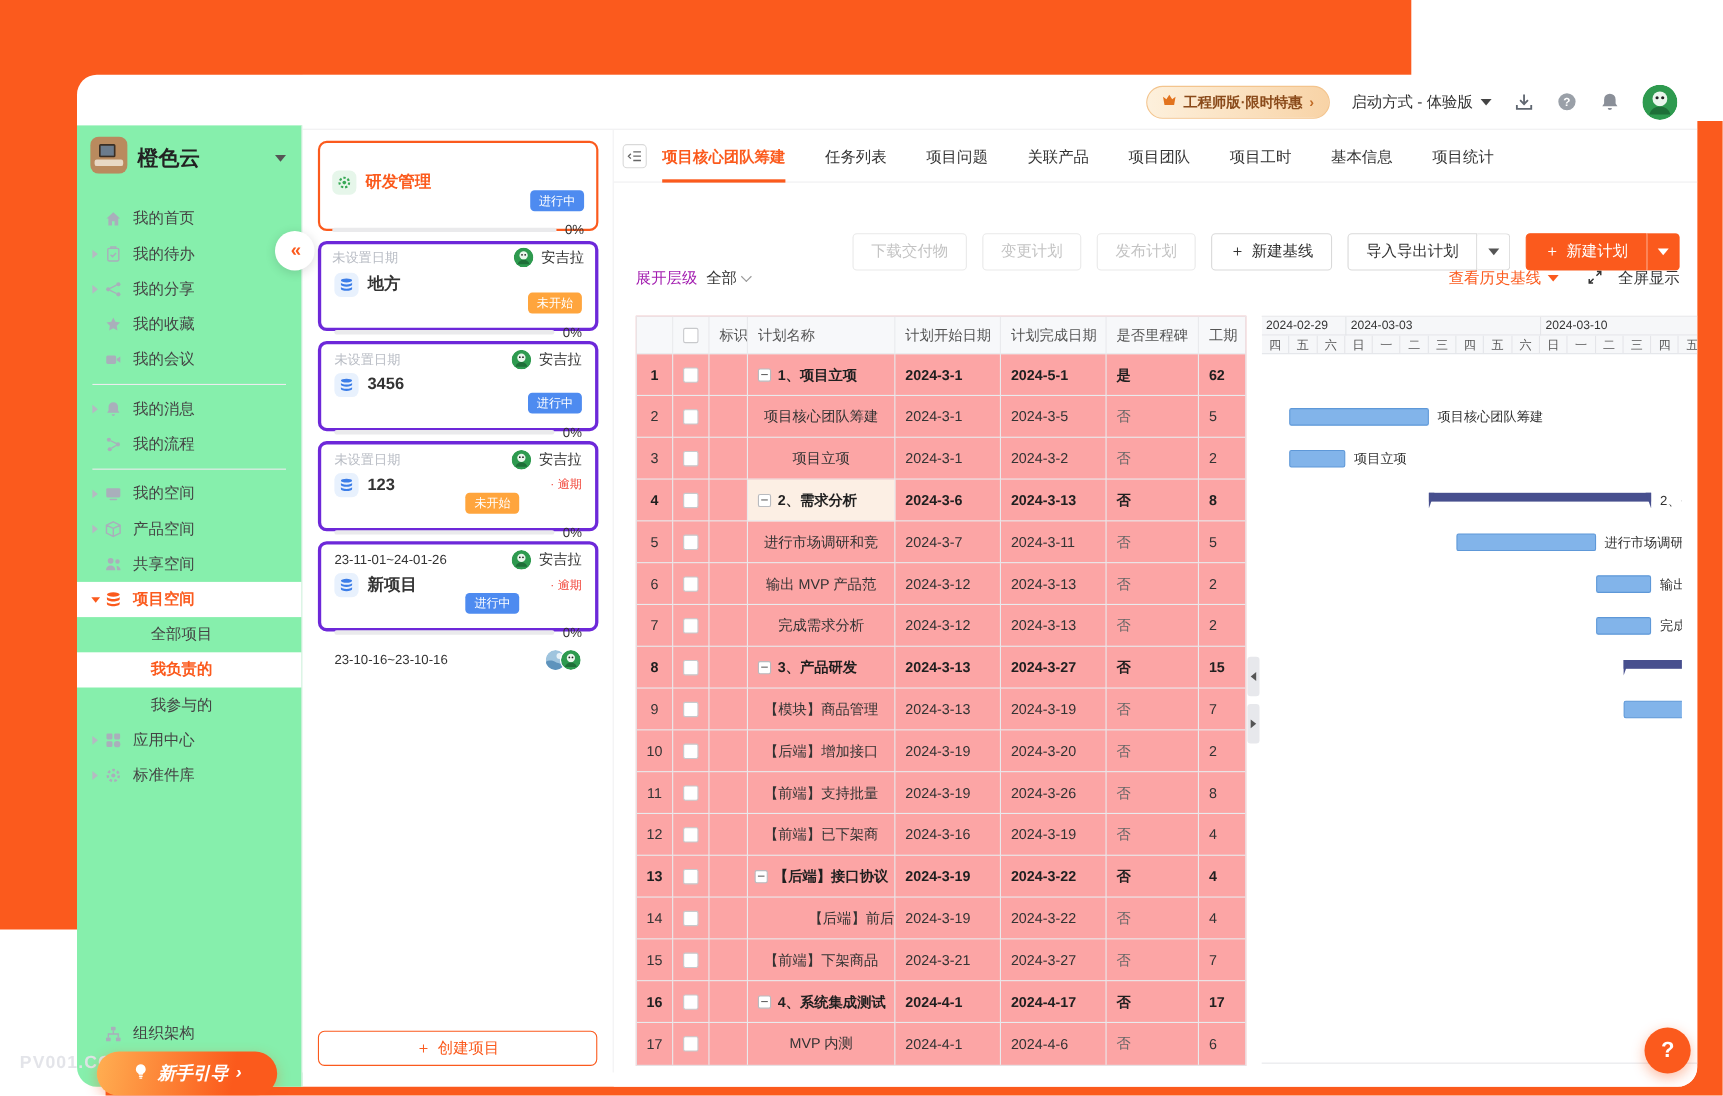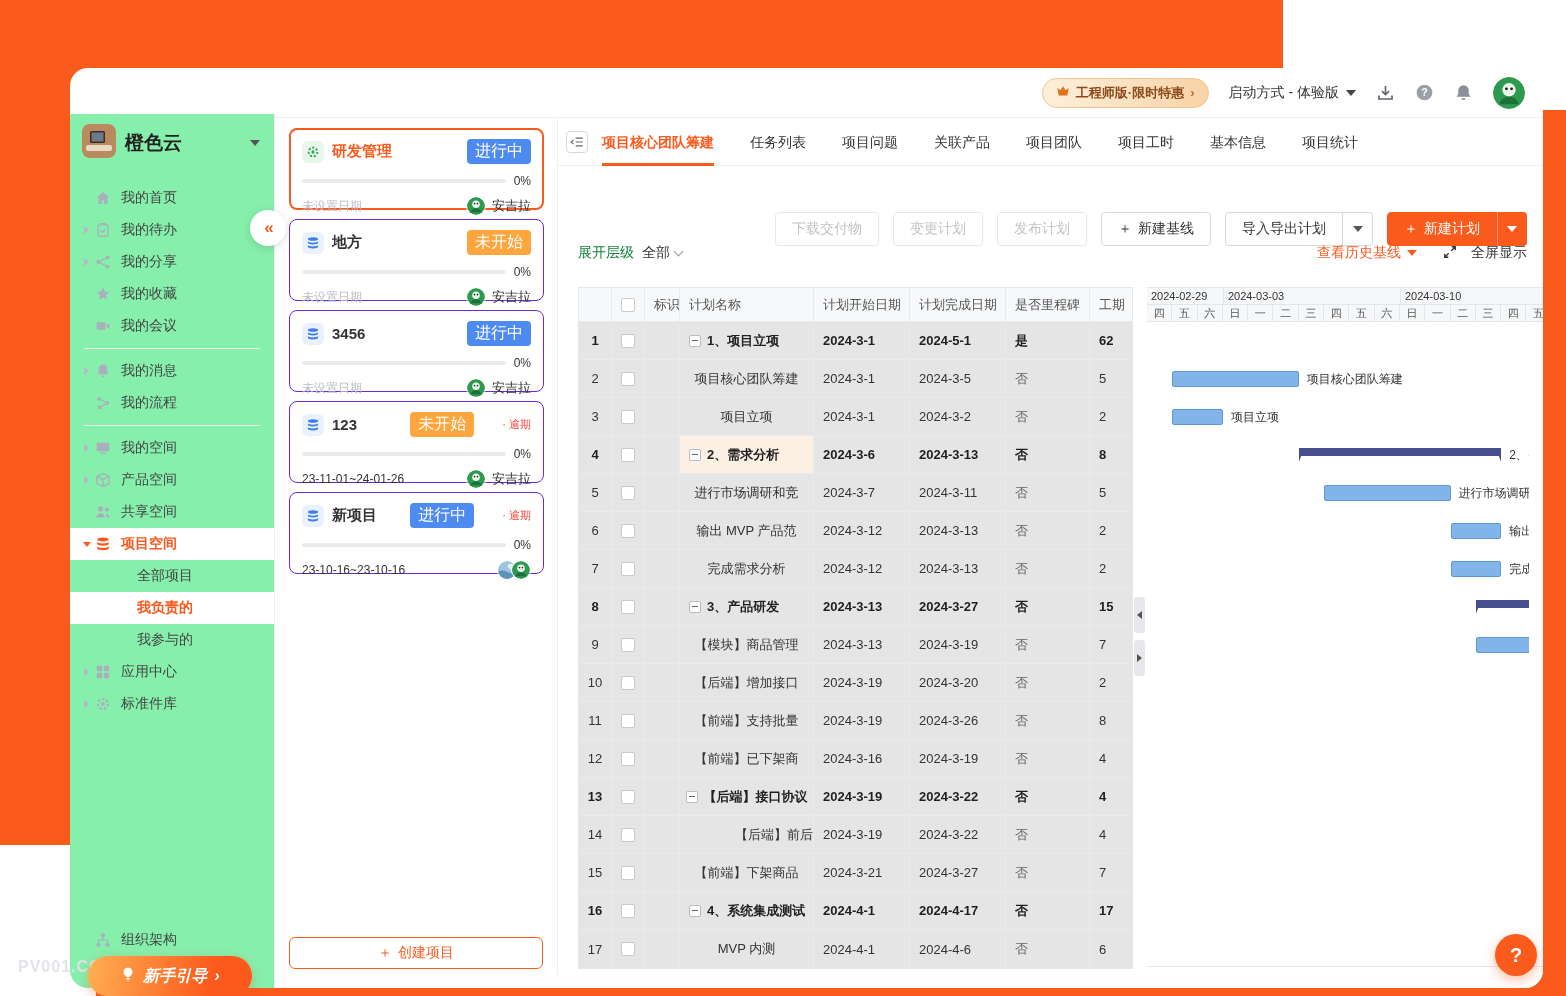--- a/index.html
+++ b/index.html
@@ -65,29 +65,29 @@
   .promo .arrow { color:#C06A25; font-weight:bold; }
   .launch { font-size:14px; color:#333; display:flex; align-items:center; gap:7px; cursor:pointer; }
   .caret-dn { width:0; height:0; border-left:5px solid transparent; border-right:5px solid transparent;
               border-top:6px solid #444; }
   .hicon { display:flex; cursor:pointer; }
   .avatar-lg { width:32px; height:32px; border-radius:50%; overflow:hidden; cursor:pointer; flex-shrink:0; }
 
   
   .panel { position:absolute; left:205px; top:50px; width:283px; bottom:13px; background:#fff;
            border-right:1px solid #EFEFF1; padding:10px 14px 0; }
-  .pcard { width:255px; height:82px; border:1px solid #6d28d9; border-radius:8px;
+  .pcard { width:255px; height:82px; border:3px solid #6d28d9; border-radius:8px;
            padding:10px 12px; margin-bottom:9px; background:#fff; cursor:pointer; }
   .pcard.selected { border:2px solid var(--brand); padding:9px 11px; }
   .pcard-top { display:flex; align-items:center; gap:8px; }
   .picon { width:22px; height:22px; border-radius:6px; display:flex; align-items:center;
            justify-content:center; flex-shrink:0; }
   .pname { font-size:15px; font-weight:bold; color:#333; flex:1; overflow:hidden; white-space:nowrap; }
   .pcard.selected .pname { color:var(--brand); }
-  .badge { font-size:16px; color:#fff; padding:2px 8px; border-radius:4px; flex-shrink:0; }
+  .badge { font-size:11px; color:#fff; padding:2px 8px; border-radius:4px; flex-shrink:0;margin-top:34px; }
   .overdue { font-size:11px; color:#F2483D; margin-left:20px; flex-shrink:0; }
   .prog-row { display:flex; align-items:center; gap:8px; margin-top:10px; }
   .track { flex:1; height:4px; border-radius:2px; background:#EAEAEC; }
   .pct { font-size:12px; color:#333; }
   .pfoot { display:flex; align-items:center; margin-top:8px; }
   .pdate { font-size:12px; color:#333; flex:1; }
   .pdate.muted { color:#B8BCC4; }
   .avset { display:flex; align-items:center; }
   .av { width:20px; height:20px; border-radius:50%; overflow:hidden; border:1px solid #fff; flex-shrink:0; }
   .av + .av { margin-left:-6px; }
@@ -119,32 +119,32 @@
   .caret-seg { width:30px; border:1px solid #D9D9D9; border-left:none; border-radius:0 4px 4px 0;
                display:flex; align-items:center; justify-content:center; cursor:pointer; background:#fff; }
   .caret-seg .caret-dn { border-top-color:#555; }
   .btn.primary { background:var(--brand); border-color:var(--brand); color:#fff; }
   .caret-seg.primary { background:var(--brand); border-color:var(--brand);
                        border-left:1px solid rgba(255,255,255,.4); }
   .caret-seg.primary .caret-dn { border-top-color:#fff; }
 
   .controls { position:absolute; top:122px; left:20px; right:16px; height:26px; display:flex;
               align-items:center; font-size:14px; }
-  .ctl-label { color:#15803d; }
+  .ctl-label { color:#a21caf; }
   .ctl-value { color:#333; margin-left:8px; display:flex; align-items:center; gap:5px; cursor:pointer; }
   .chev-dn { width:7px; height:7px; border-right:1.5px solid #999; border-bottom:1.5px solid #999;
              transform:rotate(45deg); margin-top:-4px; }
   .ctl-right { margin-left:auto; display:flex; align-items:center; gap:26px; }
   .link-orange { color:var(--brand); display:flex; align-items:center; gap:6px; cursor:pointer; }
   .link-orange .caret-dn { border-top-color:var(--brand); }
   .fullscreen { color:#333; display:flex; align-items:center; gap:14px; cursor:pointer; }
 
   
   .ptable { position:absolute; left:20px; top:169px; width:555px; border:1px solid #E6E7EA;
-            background:#e5e5e5; }
+            background:#fca5a5; }
   .trow { display:grid; grid-template-columns:33px 33px 35px 134px 96px 96px 84px 42px; height:38px; }
   .trow.head { height:34px; background:#F7F8FA; font-size:13px; color:#555; }
   .tcell { border-right:1px solid #E9EAED; border-bottom:1px solid #E9EAED; display:flex;
            align-items:center; padding:0 9px; overflow:hidden; white-space:nowrap; font-size:13px; }
   .tcell:last-child { border-right:none; }
   .trow:last-child .tcell { border-bottom:none; }
   .tc-num { justify-content:center; padding:0; color:#333; }
   .tc-cb { justify-content:center; padding:0; }
   .cbx { width:14px; height:14px; border:1px solid #C8C9CC; border-radius:2px; background:#fff;
          cursor:pointer; }

